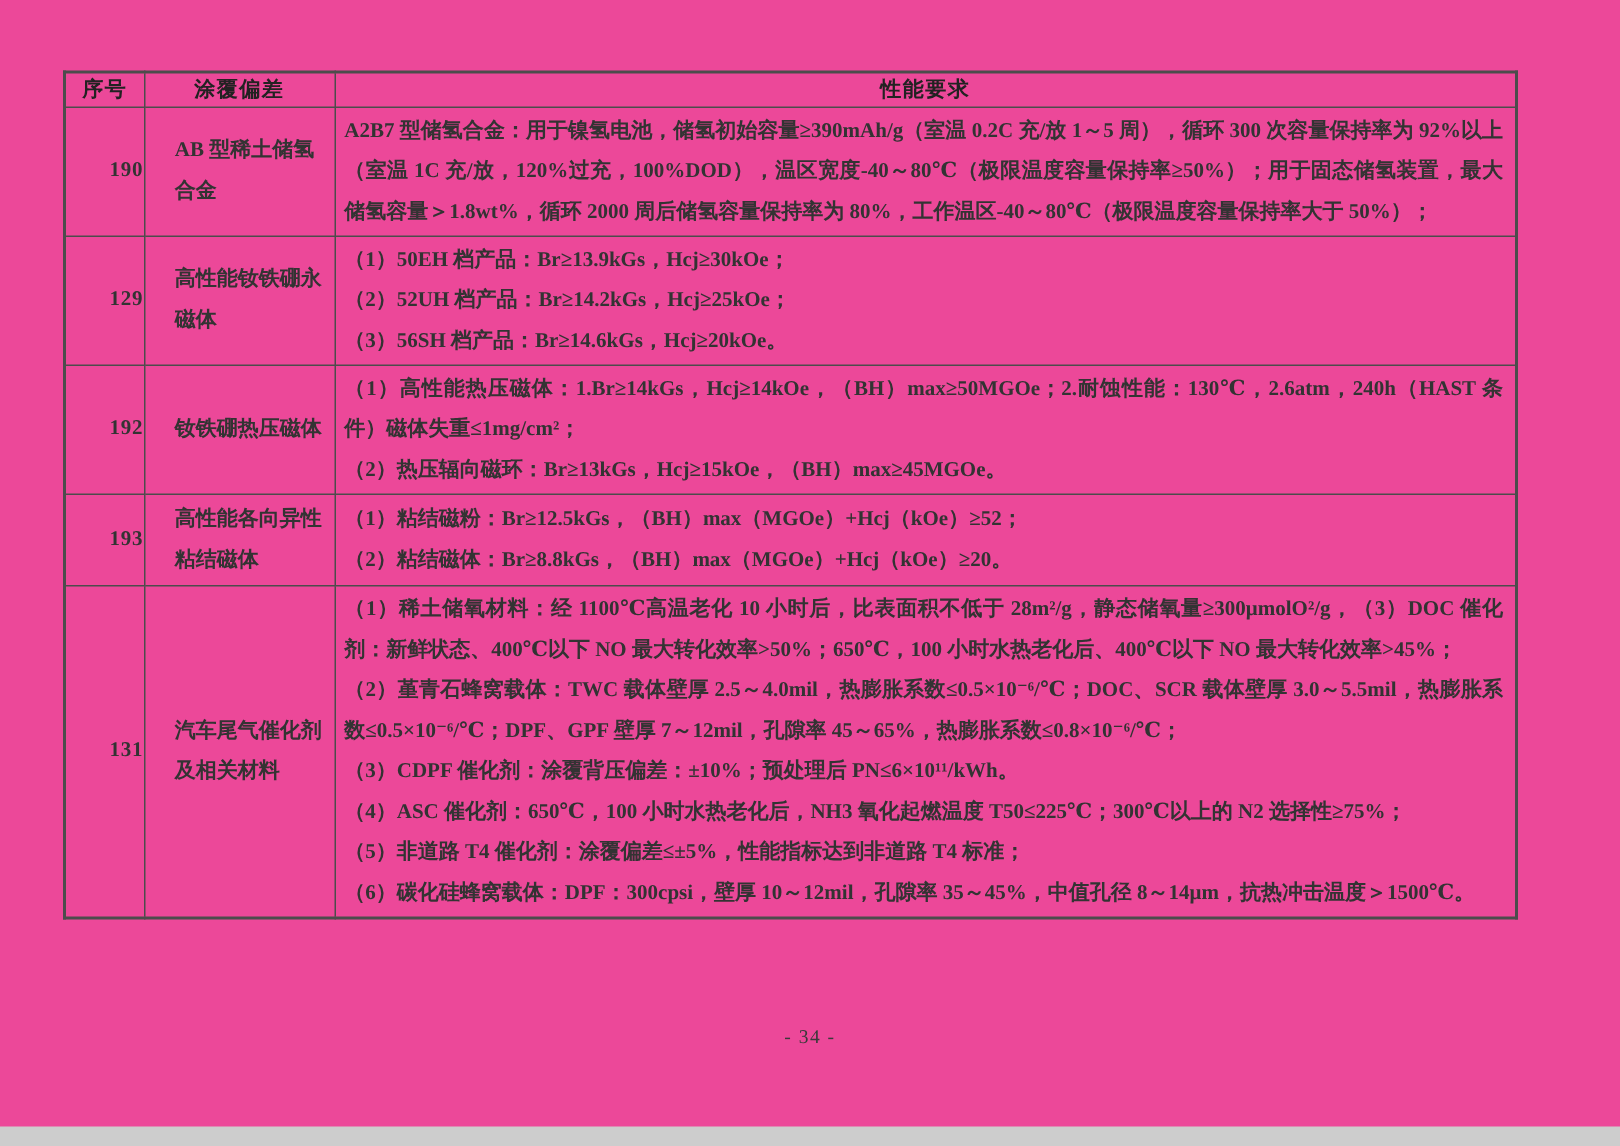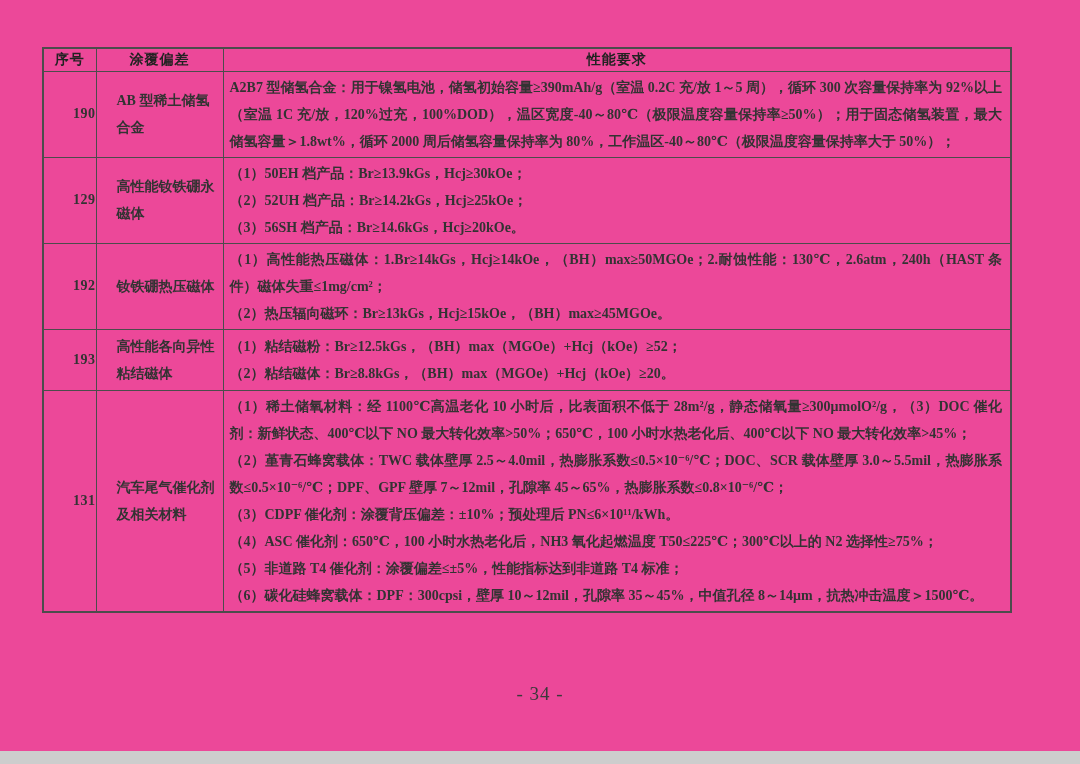--- a/index.html
+++ b/index.html
@@ -70,21 +70,21 @@
   tr.r-191 { height: 77px; }
   tr.r-192 { height: 80px; }
   tr.r-193 { height: 56px; }
   tr.r-194 { height: 44px; }
   tr.r-195 { height: 220px; }
   .footer-pageno {
     position: absolute;
     left: 0; top: 683px;
     width: 1080px;
     text-align: center;
-    font-size: 19px;
+    font-size: 13px;
     color: #3a3a3a;
     letter-spacing: 1px;
   }
   .bottom-strip {
     position: absolute;
     left: 0; top: 751px;
     width: 1080px; height: 13px;
     background: #cdcdcd;
   }
 </style>

